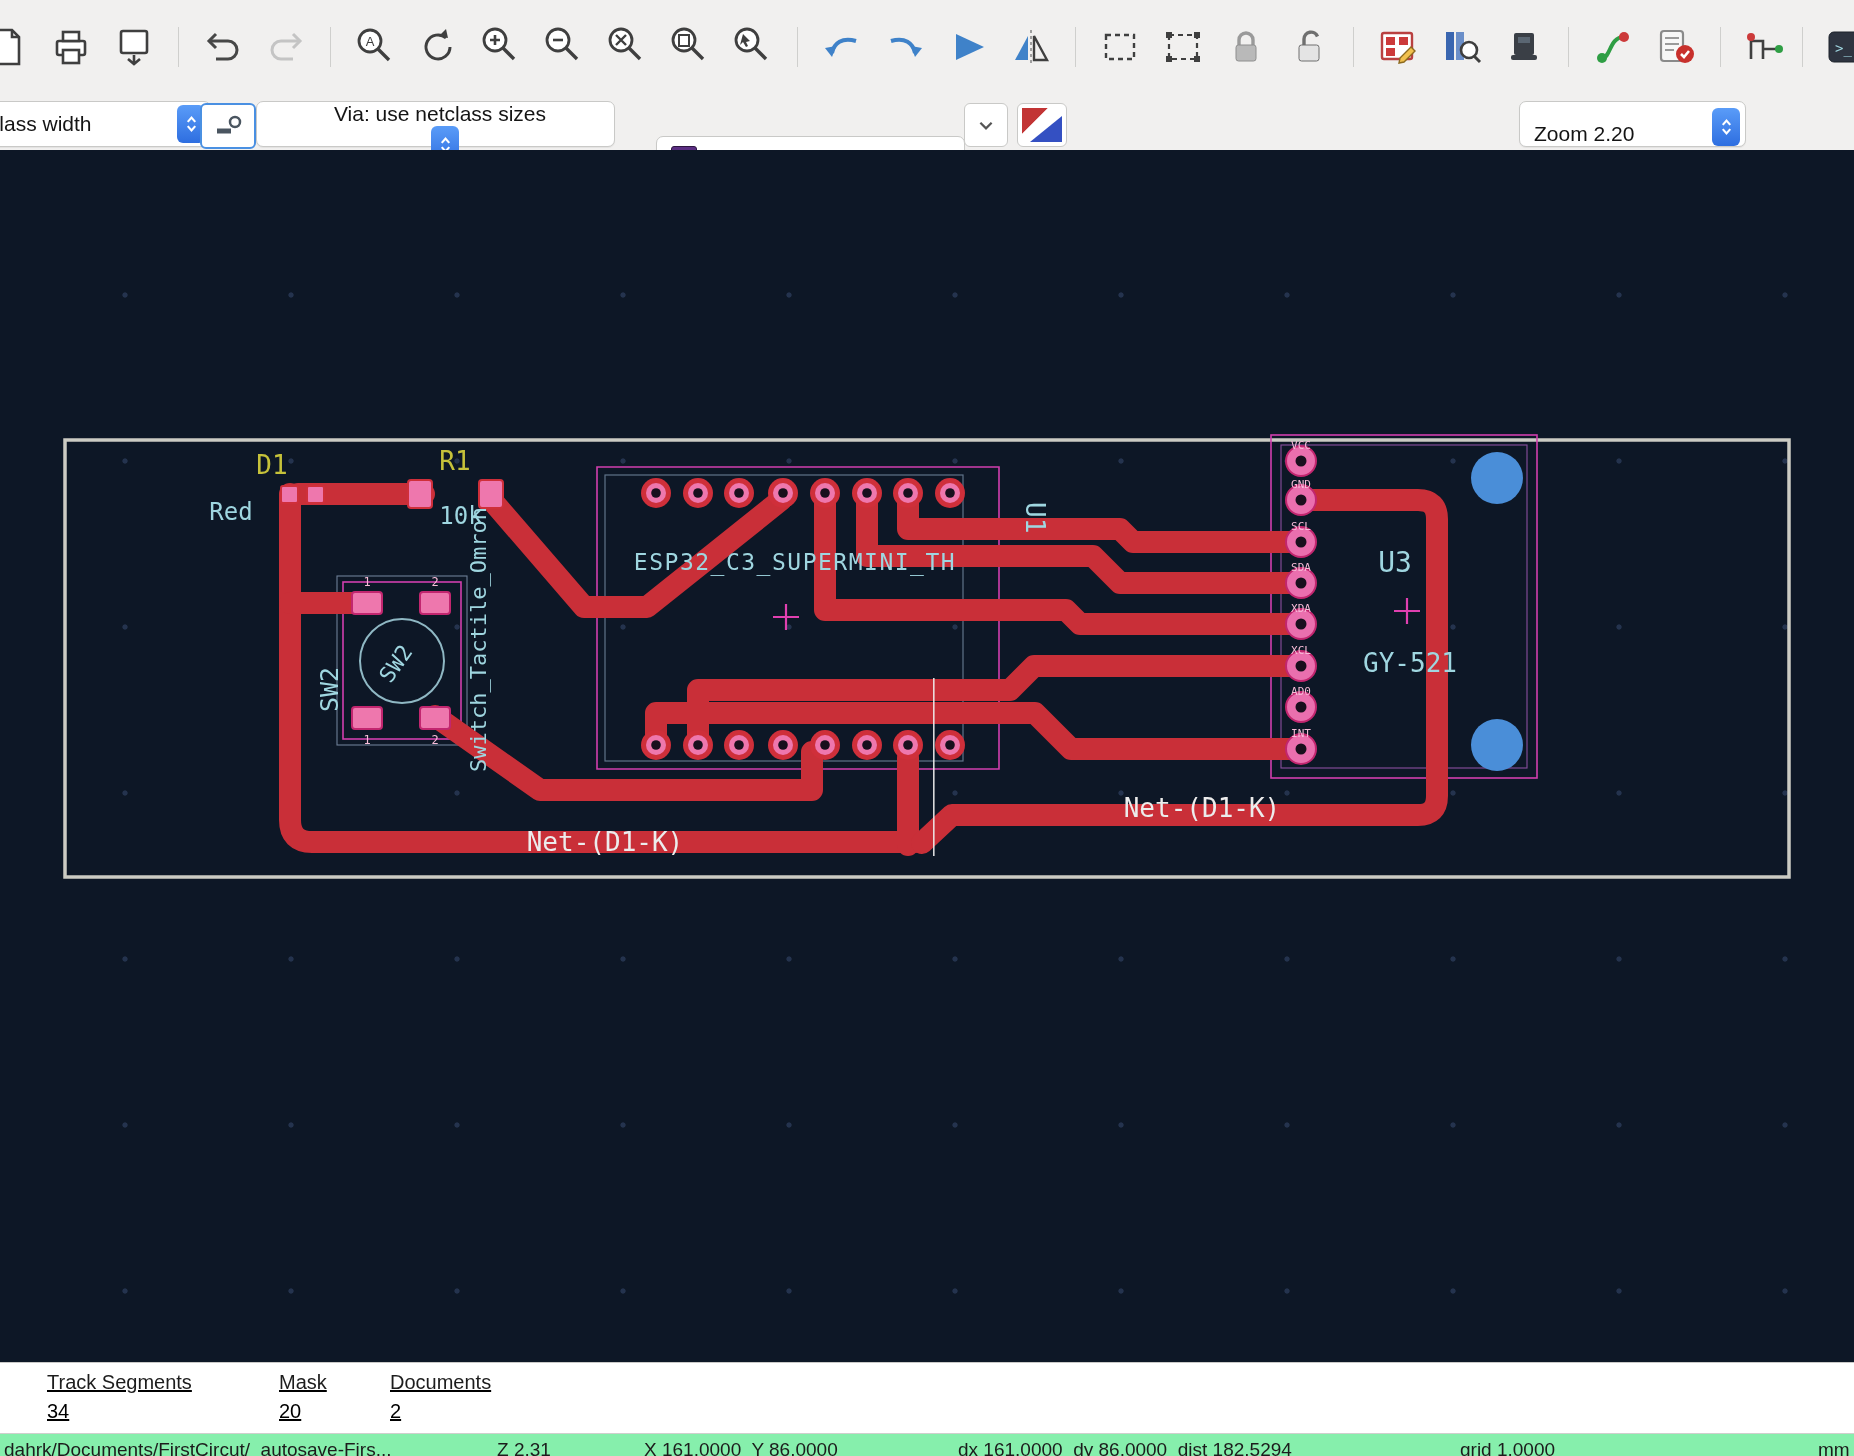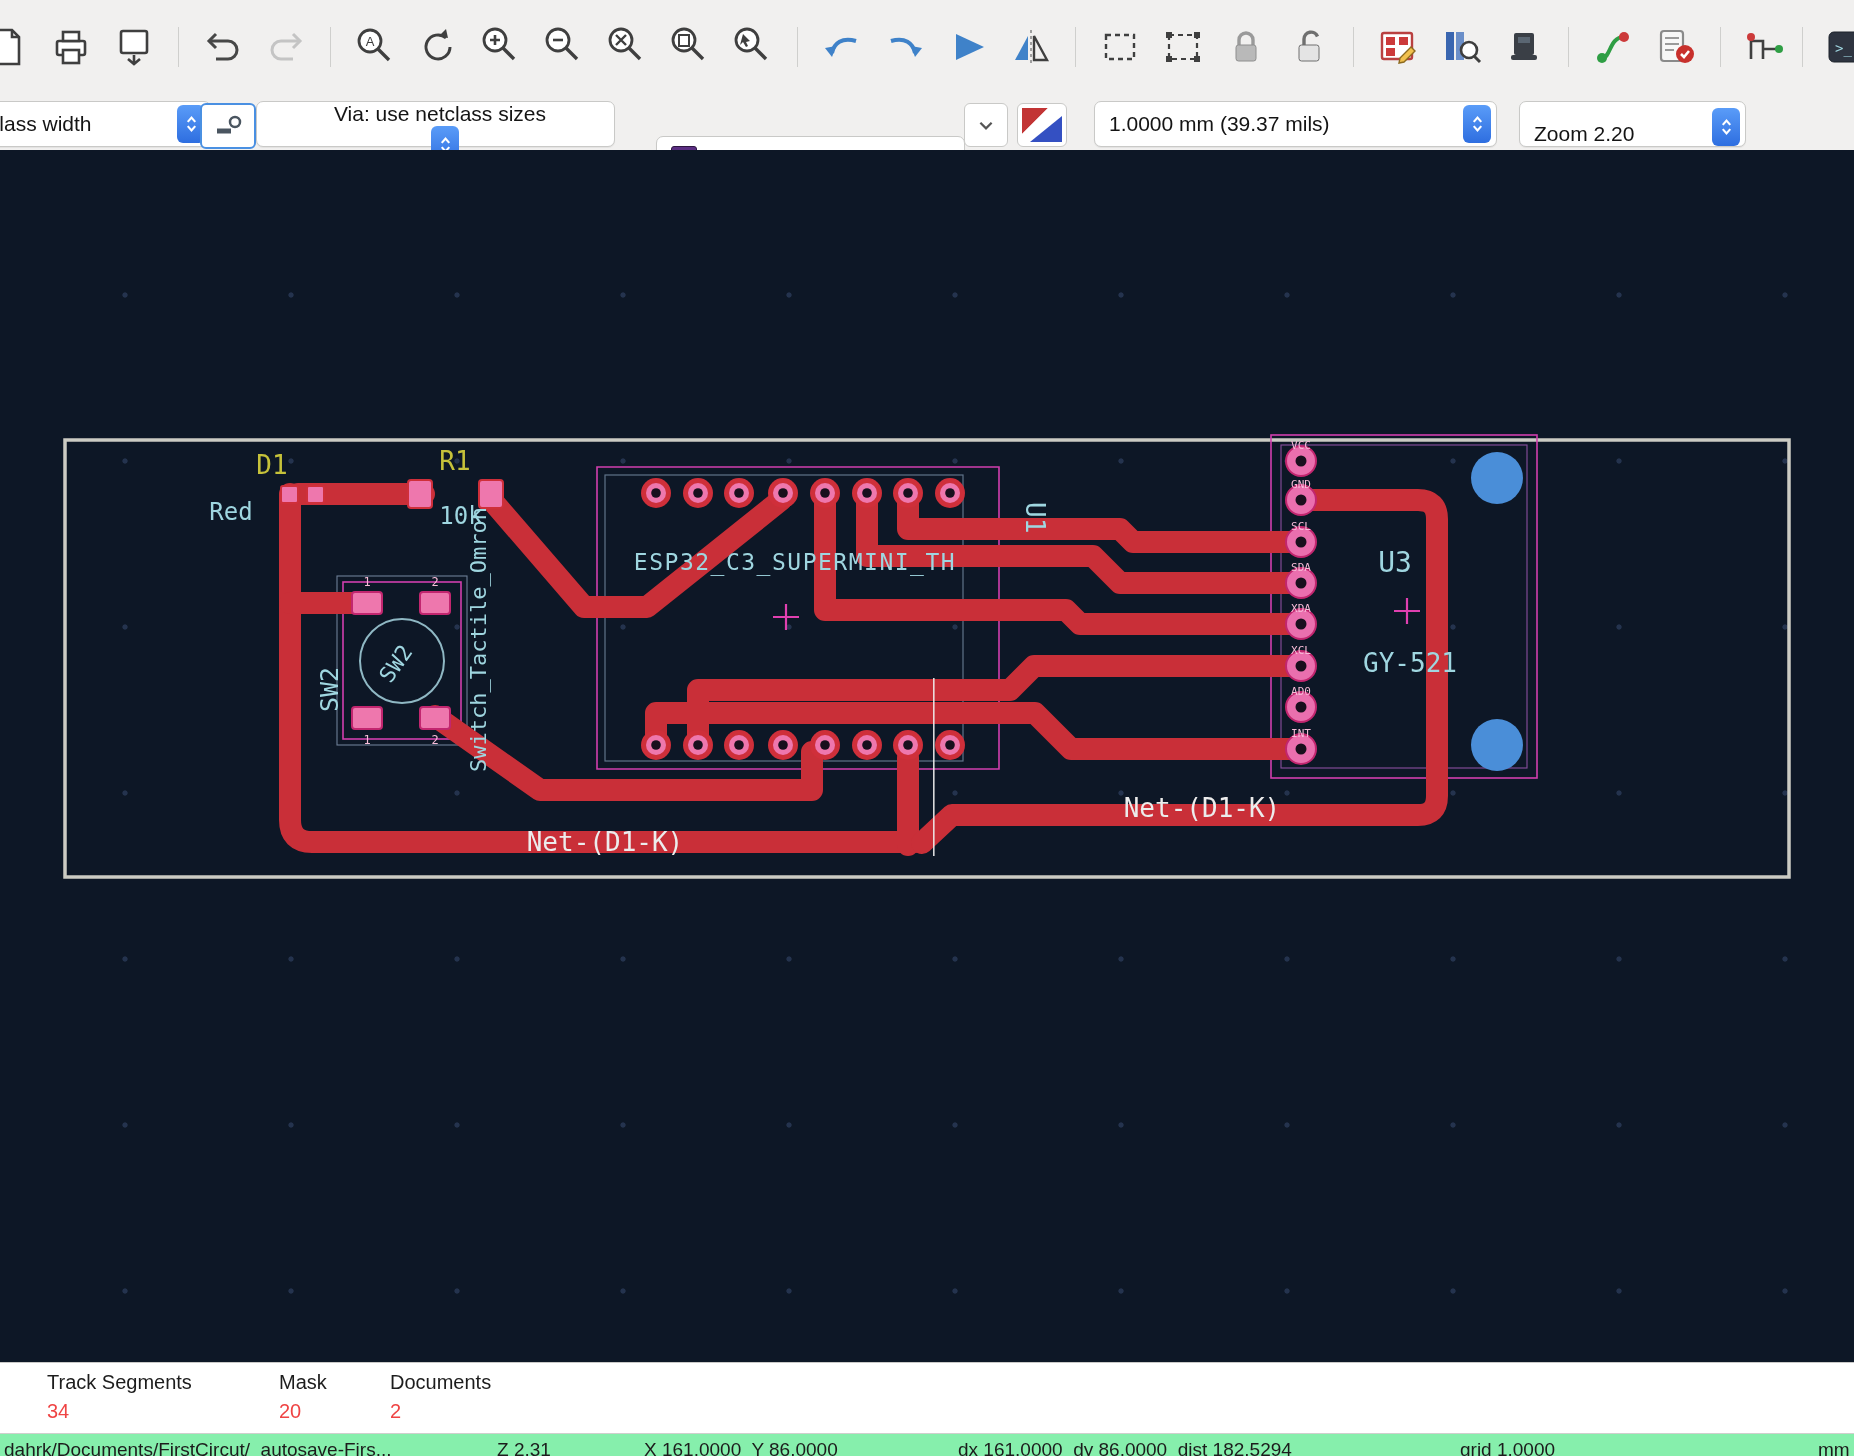--- a/index.html
+++ b/index.html
@@ -27,23 +27,23 @@
           background-image:radial-gradient(#24334e 2.2px,transparent 3px);
           background-size:166px 166px;background-position:42px 62px;}
   #canvas svg{position:absolute;left:0;top:0;}
   .silk{font-family:"DejaVu Sans Mono",monospace;fill:#9fd6e0;}
   .refyel{font-family:"DejaVu Sans Mono",monospace;fill:#c6c23a;}
   .netlbl{font-family:"DejaVu Sans Mono",monospace;fill:#ececec;}
   .pinlbl{font-family:"DejaVu Sans Mono",monospace;fill:#f7bcd8;}
   
   #statusbar{position:absolute;left:0;top:1362px;width:1854px;height:71px;background:#ffffff;
              border-top:1px solid #c9c9c7;}
-  .stat{position:absolute;top:8px;}
+  .stat{position:absolute;top:8px;text-decoration:underline;}
   .stat .lbl{font-size:20px;color:#1d1d1d;}
-  .stat .val{font-size:20px;color:#ef4444;margin-top:6px;}
+  .stat .val{font-size:20px;color:#000000;margin-top:6px;}
   
   #bottombar{position:absolute;left:0;top:1433px;width:1854px;height:23px;background:#86efac;
              border-top:1px solid #cfcfcd;overflow:hidden;}
   #bottombar span{position:absolute;top:5px;font-size:19px;color:#1c1c1c;white-space:pre;}
 </style>
 </head>
 <body>
 
 <div id="app">
 
@@ -272,29 +272,20 @@
       <svg viewBox="0 0 16 16" width="18" height="18">
           <path d="M3 6l5 5 5-5" fill="none" stroke="#555" stroke-width="2"></path>
         </svg>
     </div>
     <div class="mini-btn" style="left:1017px;width:48px;padding:0;">
       <svg viewBox="0 0 40 34" width="40" height="34">
           <polygon points="0,0 26,0 0,26" fill="#c23434"></polygon>
           <polygon points="26,0 40,0 40,8 8,34 0,34 0,26" fill="#fff"></polygon>
           <polygon points="40,8 40,34 8,34" fill="#3450c2"></polygon>
         </svg>
-    </div>
-    <div class="dd" style="left:1094px;width:382px;">
-      <span>1.0000 mm (39.37 mils)</span>
-      <span class="stepper">
-        <svg viewBox="0 0 14 22">
-            <path d="M3.5 9 7 5l3.5 4" fill="none" stroke="#fff" stroke-width="2"></path>
-            <path d="M3.5 13 7 17l3.5-4" fill="none" stroke="#fff" stroke-width="2"></path>
-          </svg>
-      </span>
     </div>
     <div class="dd" style="left:1519px;width:206px;align-items:flex-end;">
       <span>Zoom 2.20</span>
       <span class="stepper">
         <svg viewBox="0 0 14 22">
             <path d="M3.5 9 7 5l3.5 4" fill="none" stroke="#fff" stroke-width="2"></path>
             <path d="M3.5 13 7 17l3.5-4" fill="none" stroke="#fff" stroke-width="2"></path>
           </svg>
       </span>
     </div>

